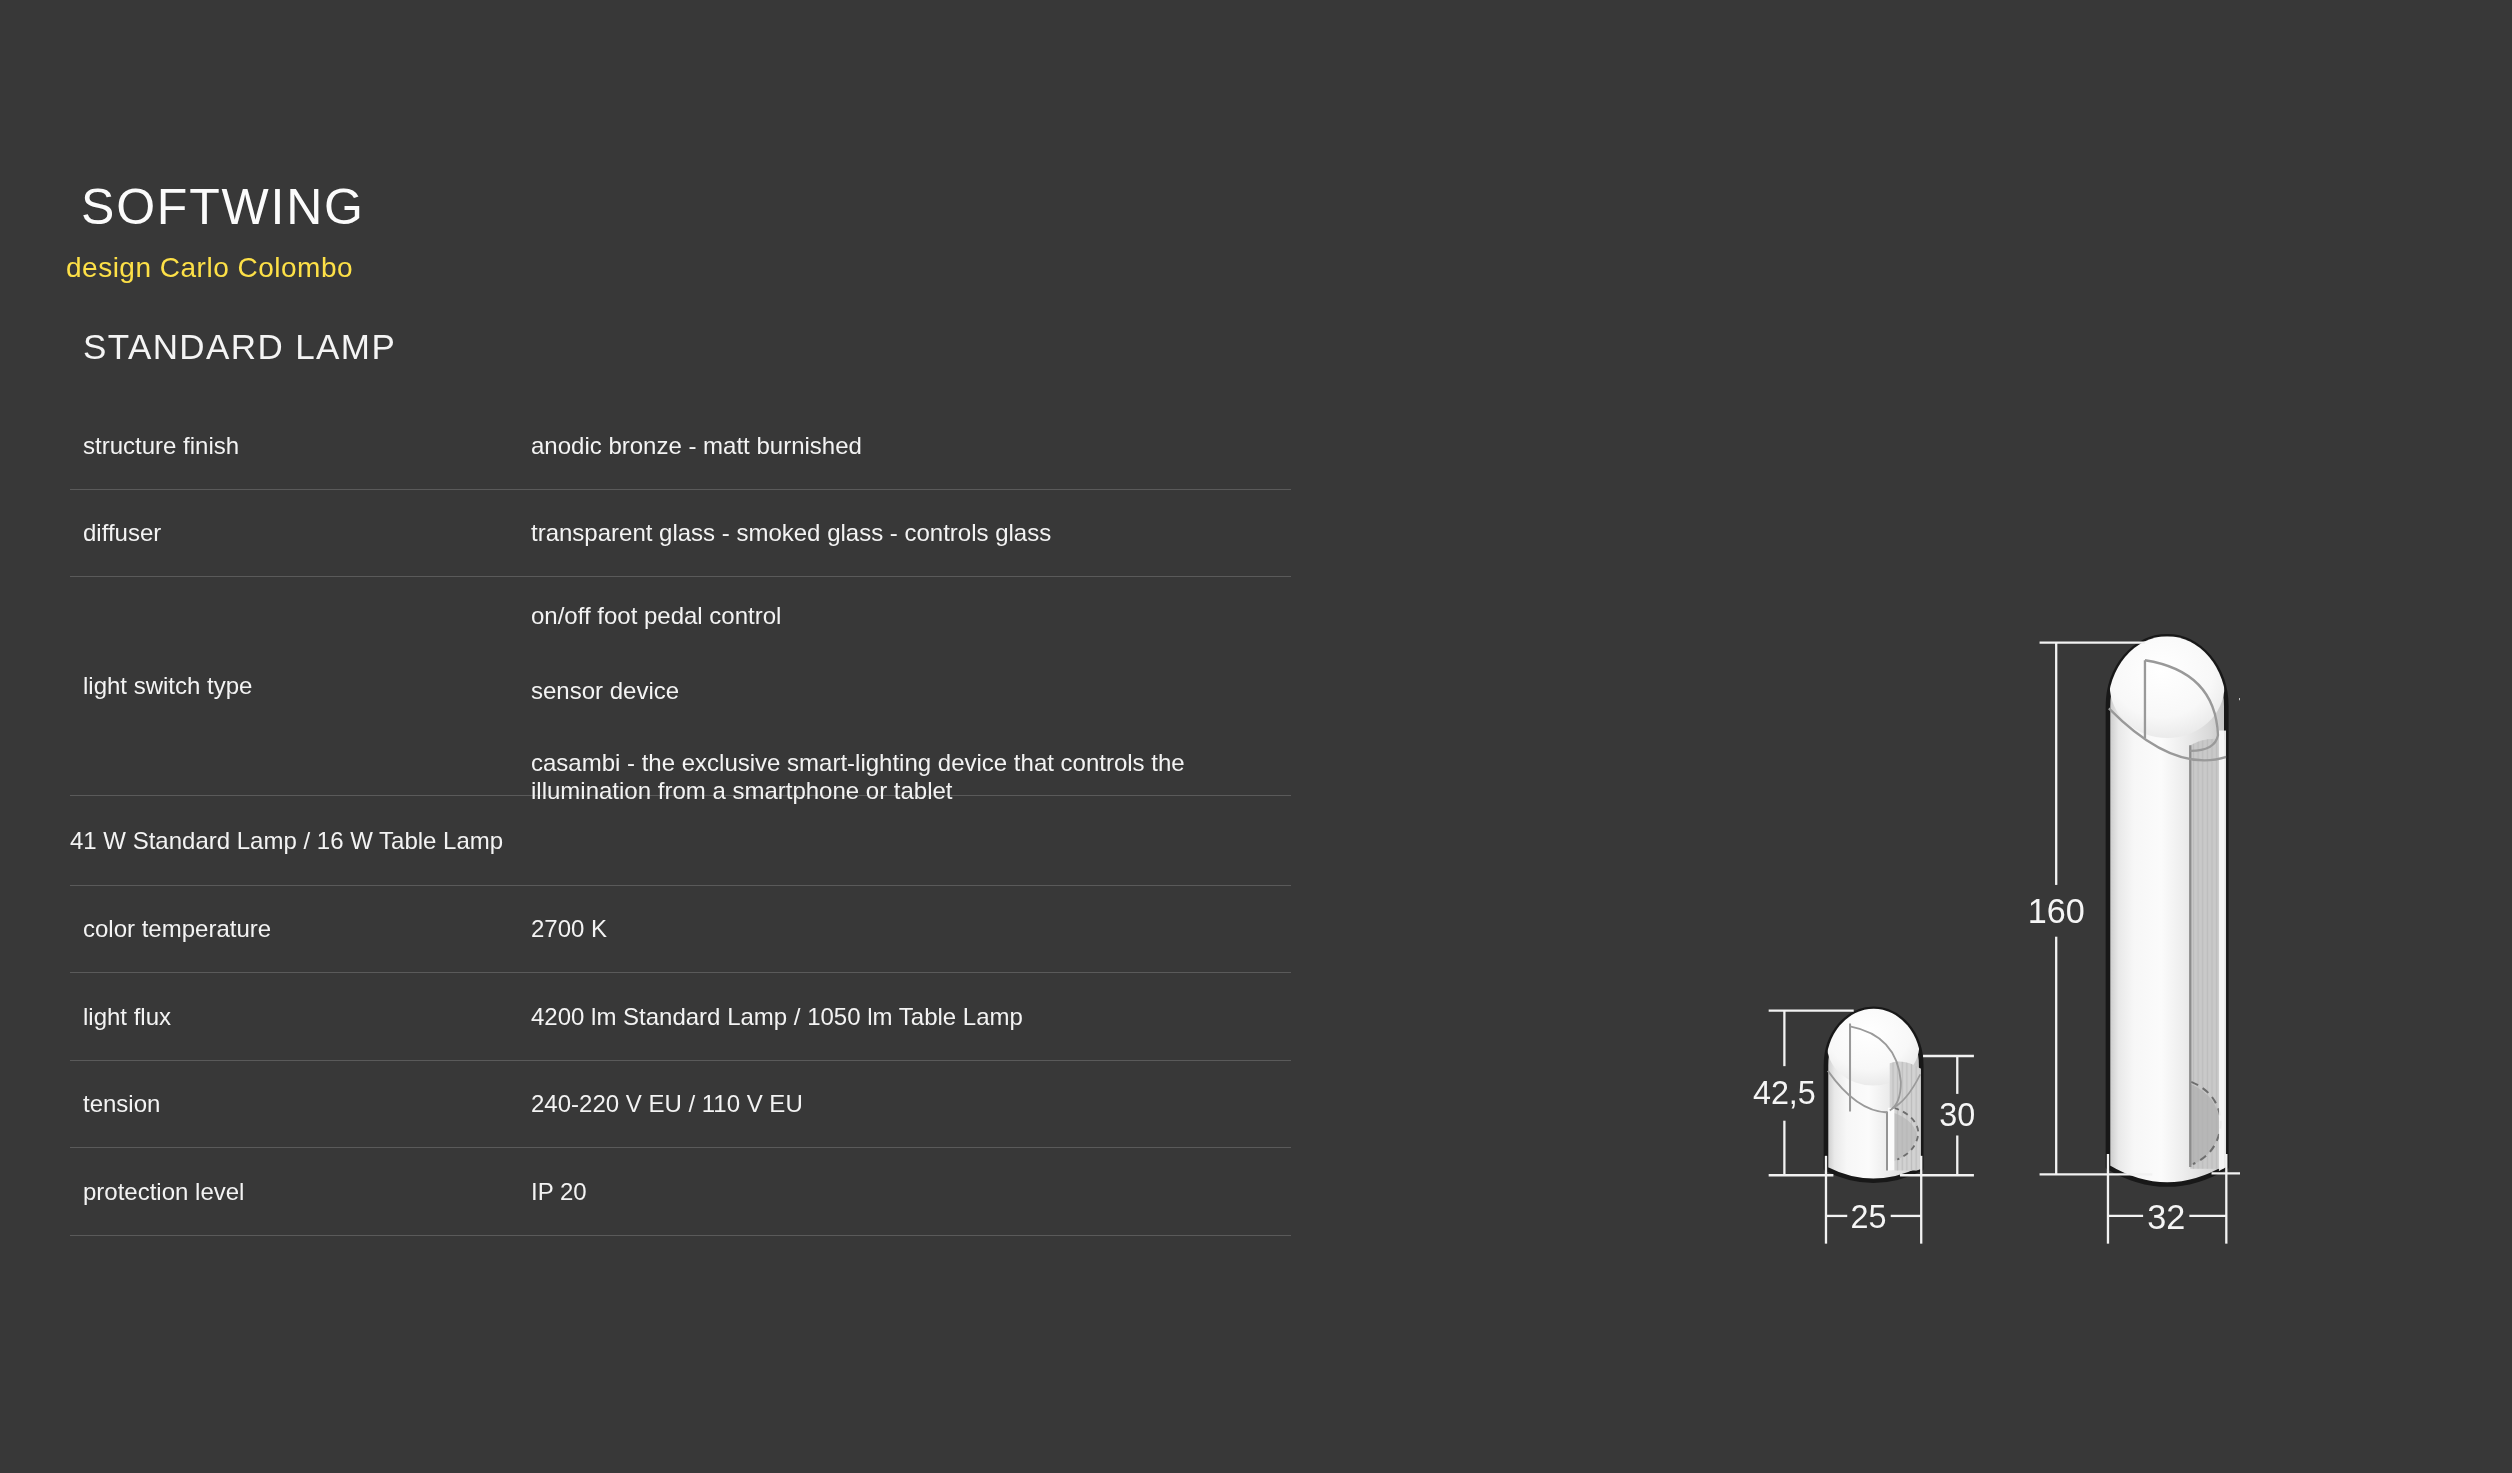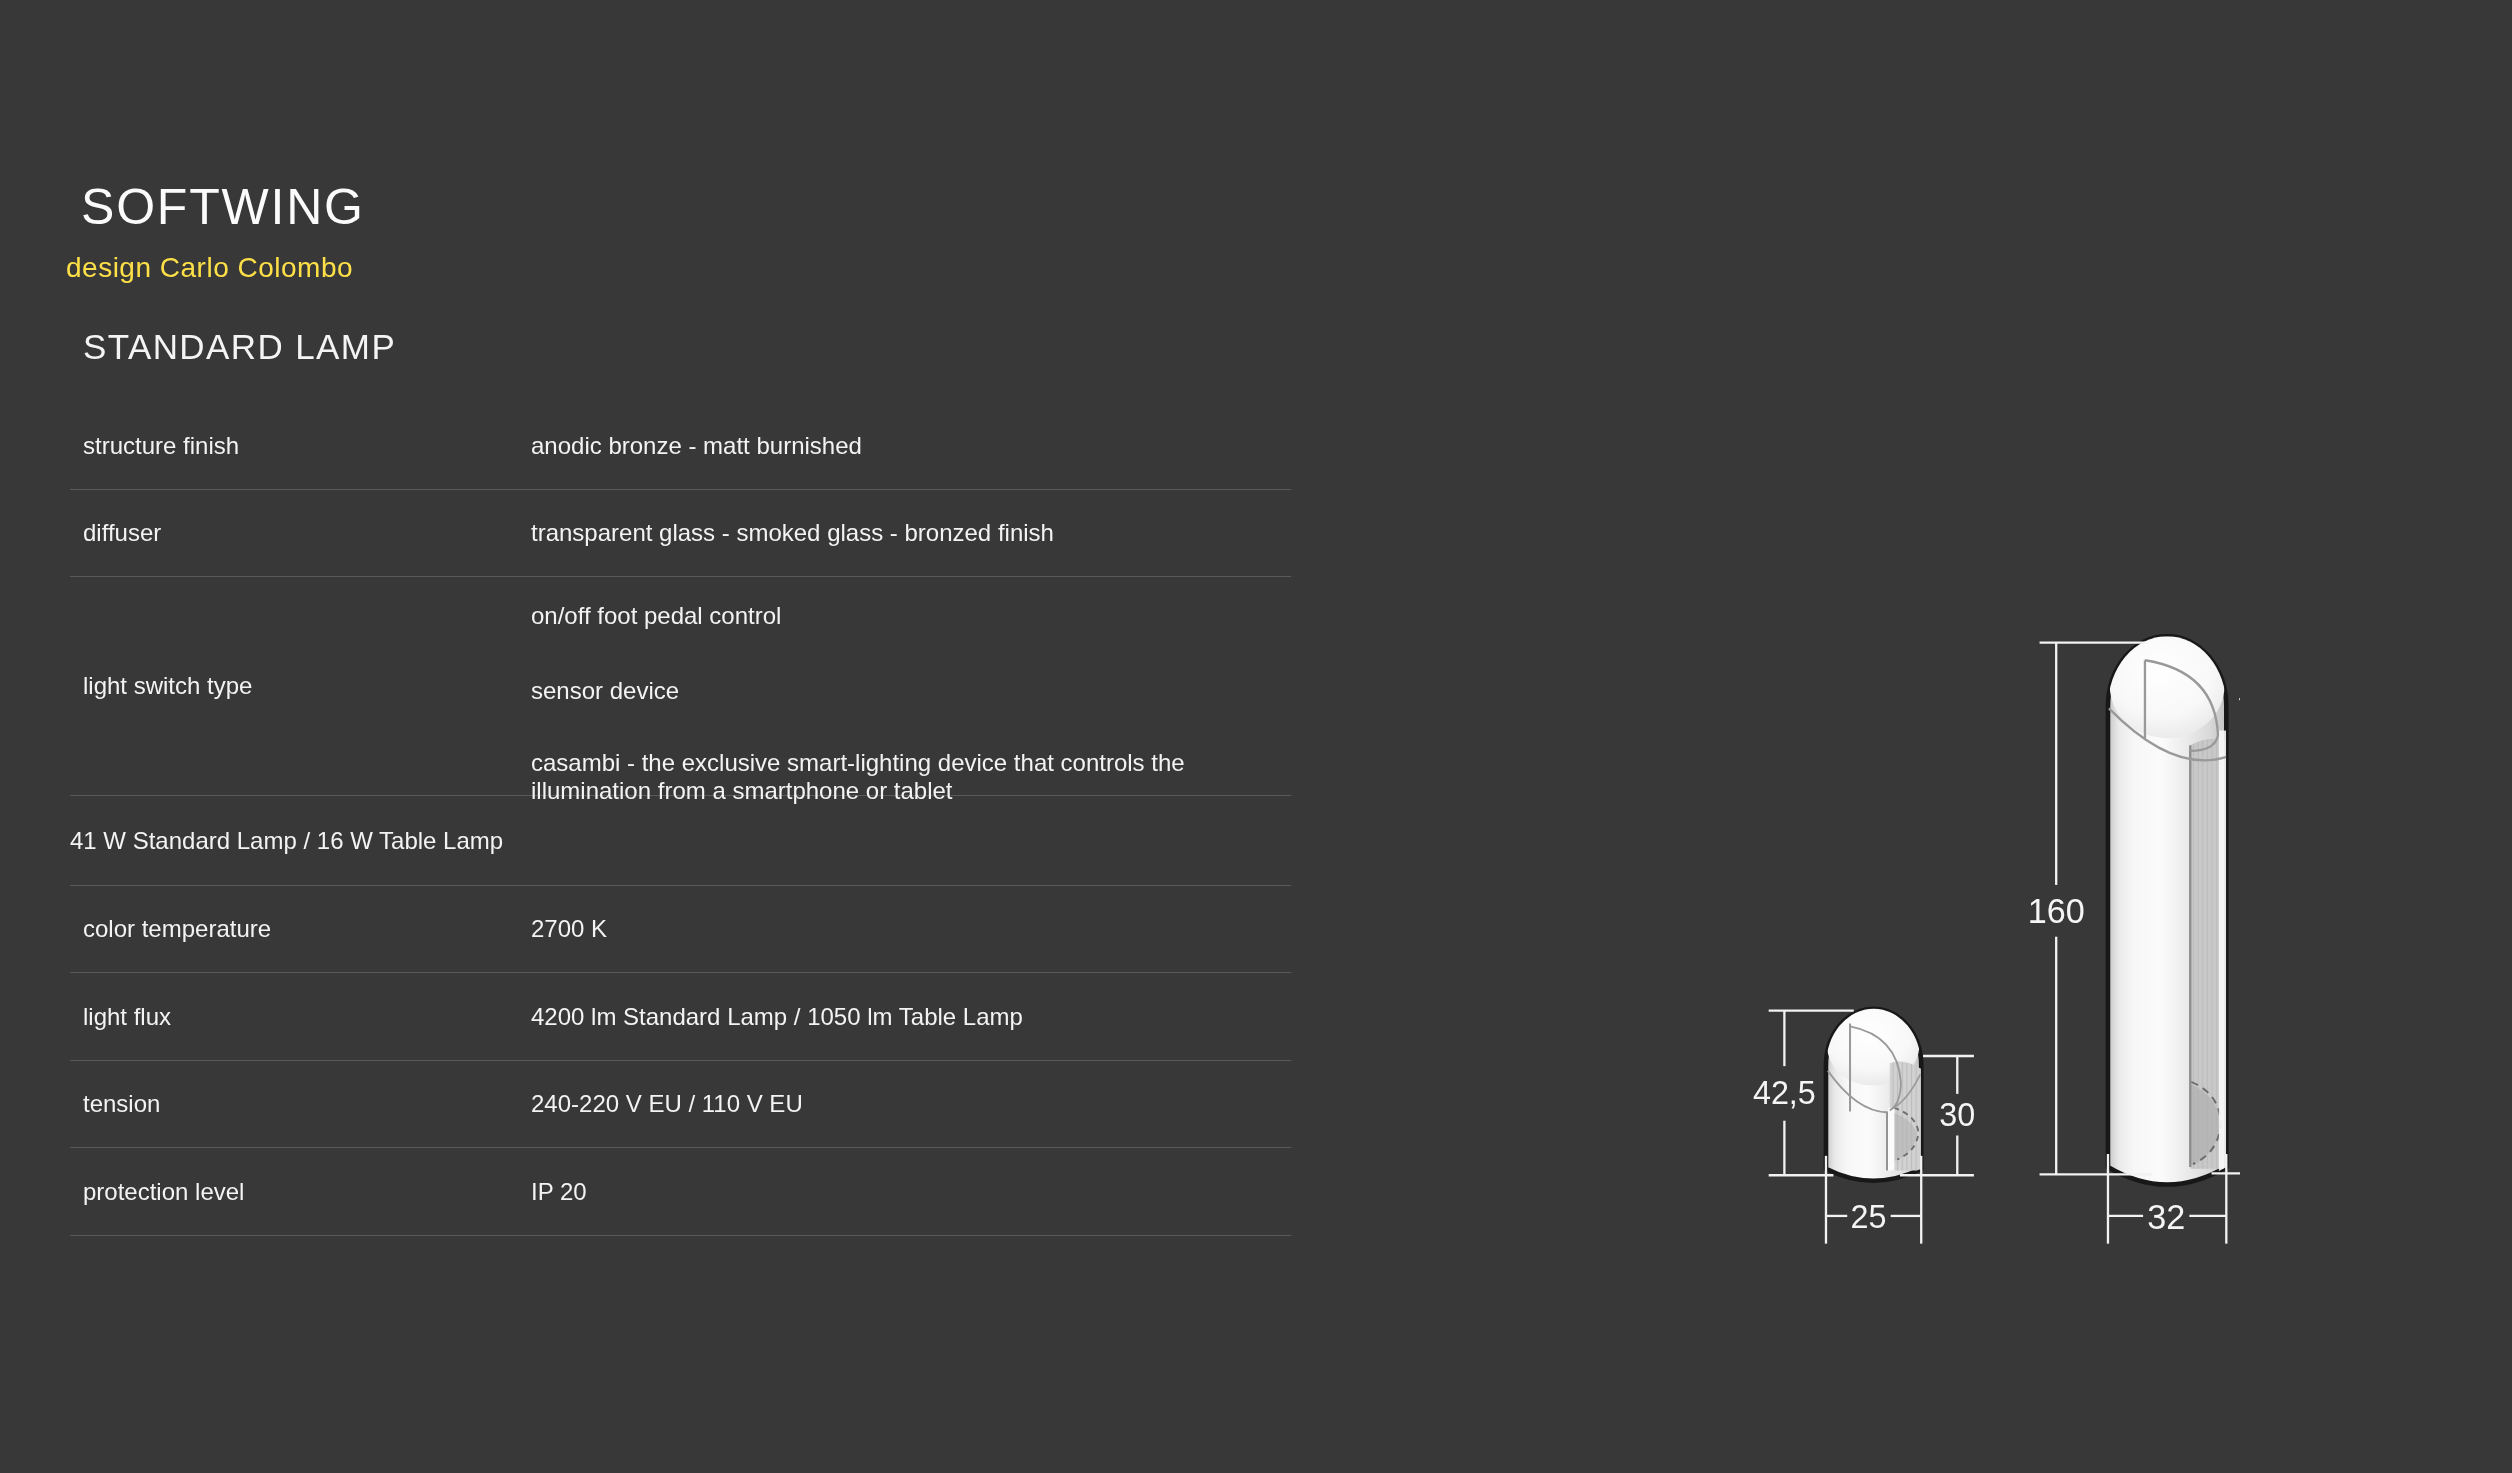--- a/index.html
+++ b/index.html
@@ -63,21 +63,21 @@
     <div class="row h94">
       <div class="cell label">structure finish</div>
       <div class="cell value">
           <p>anodic bronze - matt burnished</p>
         </div>
     </div>
 
     <div class="row h94">
       <div class="cell label">diffuser</div>
       <div class="cell value">
-          <p>transparent glass - smoked glass - bronzed finish</p>
+          <p>transparent glass - smoked glass - controls glass</p>
         </div>
     </div>
 
     <div class="row h237 multi">
       <div class="cell label">light switch type</div>
       <div class="cell value">
         <p>on/off foot pedal control</p>
         <p class="gap1">sensor device</p>
         <p class="gap2">casambi - the exclusive smart-lighting device that controls the illumination from a smartphone or tablet</p>
       </div>

